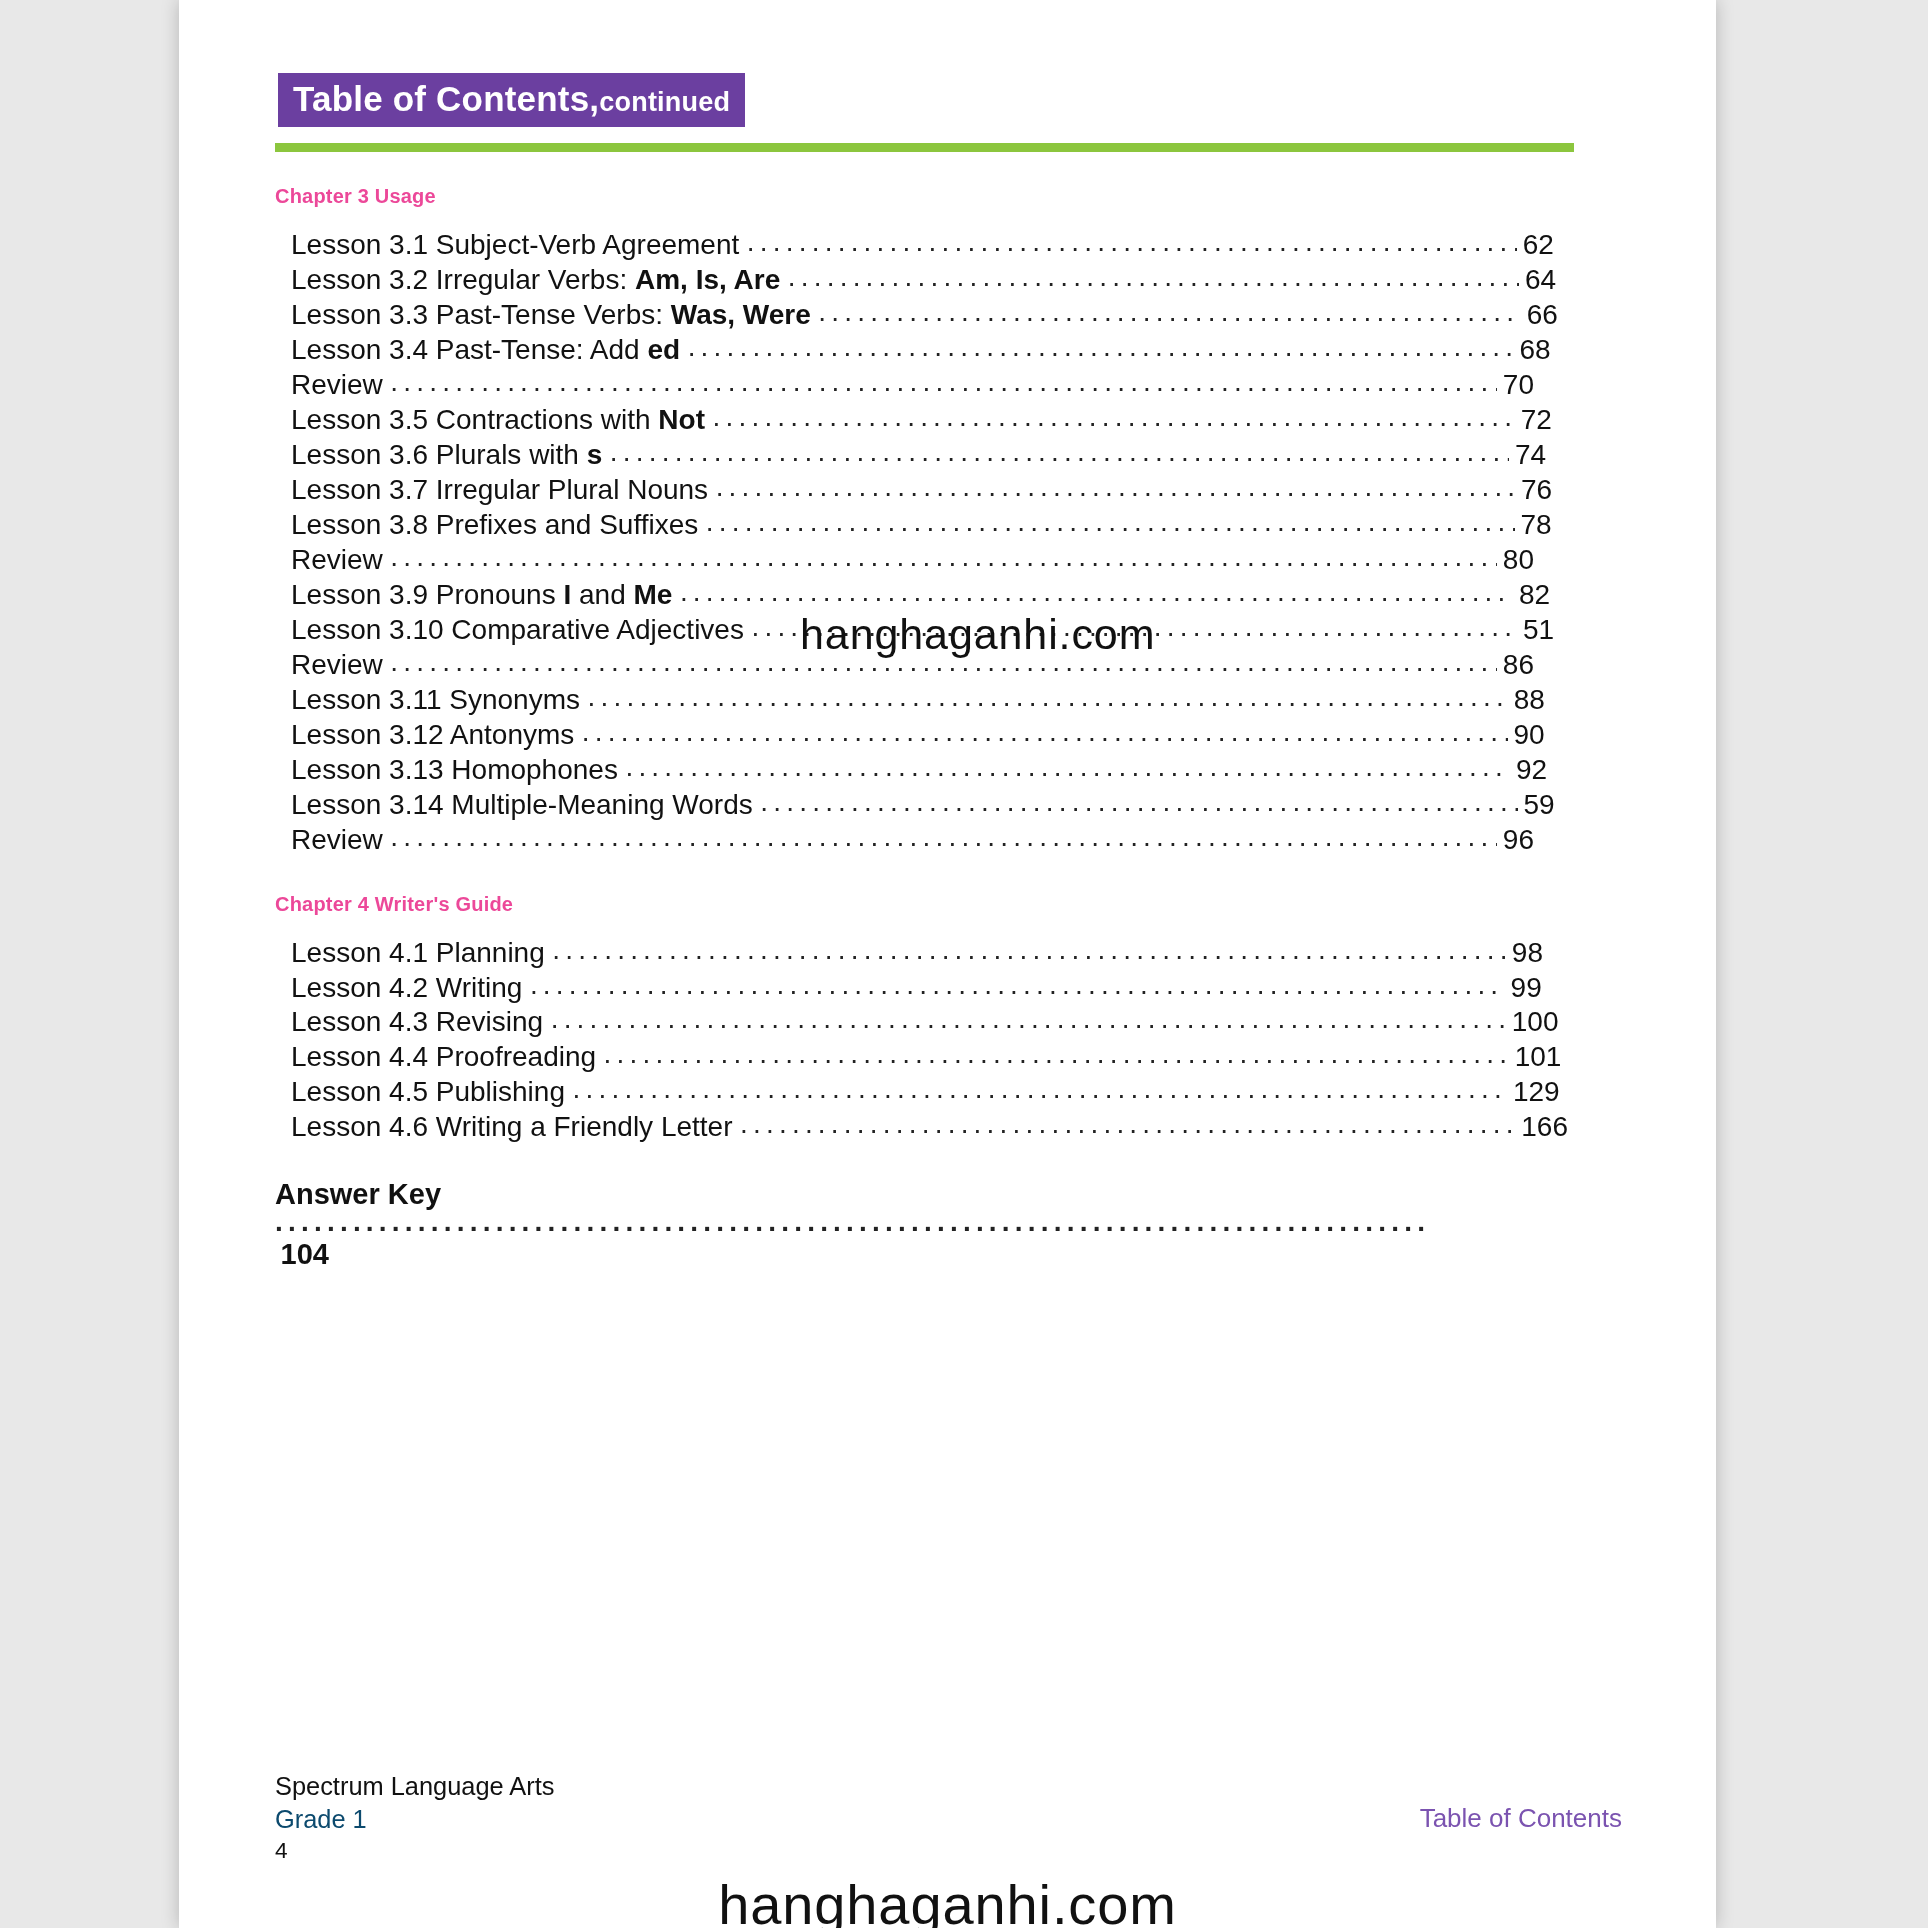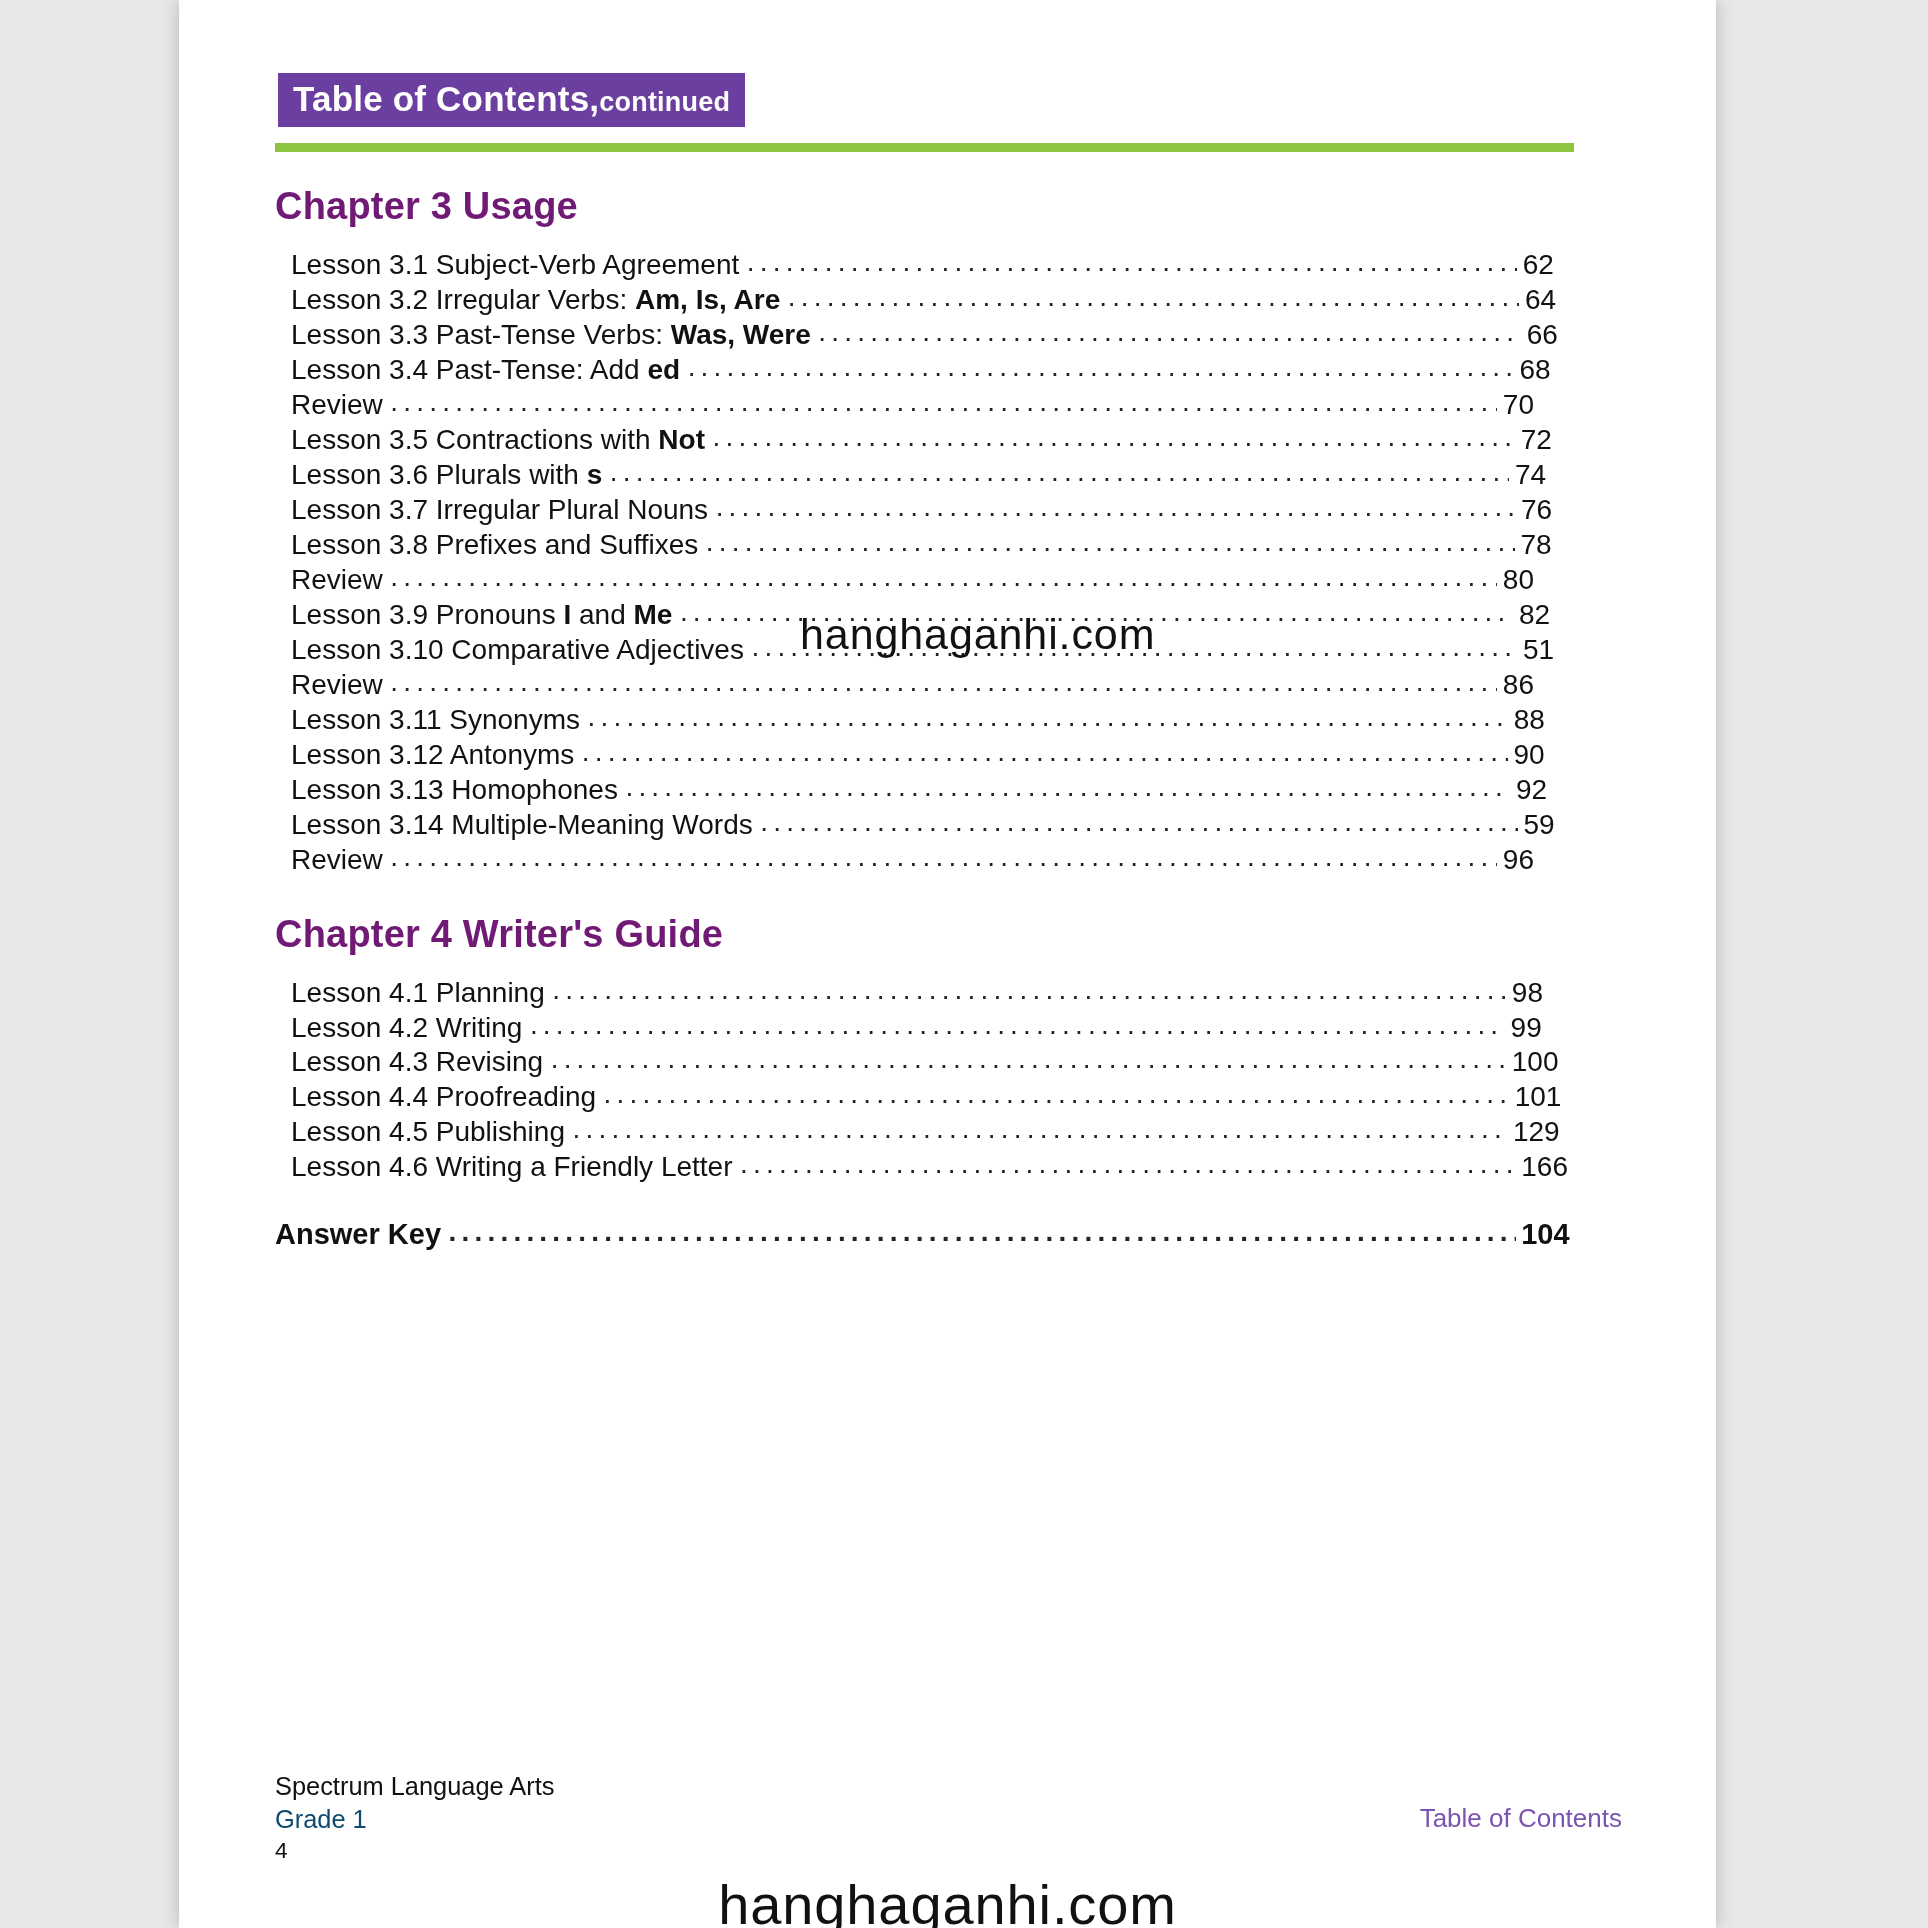--- a/index.html
+++ b/index.html
@@ -55,23 +55,23 @@
   }
 
   
   .content {
     position: absolute;
     left: 96px;
     top: 185px;
     width: 1309px;
   }
   .chapter-title {
-    font-size: 38px;
-    font-weight: bold;
-    color: #701a75;
+    font-size: 20px;
+    font-weight: bold;
+    color: #ec4899;
     margin: 0 0 19px 0;
     letter-spacing: 0.2px;
   }
   .chapter-title.second {
     margin-top: 36px;
   }
   .toc-list {
     list-style: none;
     margin: 16px;
     padding: 0;
@@ -103,20 +103,21 @@
   .toc-row .pageno {
     width: 68px;
     text-align: left;
     white-space: nowrap;
     padding-left: 5.6px;
   }
   .toc-row.answer-key {
     font-weight: bold;
     margin-top: 32px;
     font-size: 29px;
+    flex-direction: column;
   }
   .toc-row.answer-key .leader {
     letter-spacing: 5.2px;
   }
 
   
   .footer-left {
     position: absolute;
     left: 96px;
     bottom: 62px;

